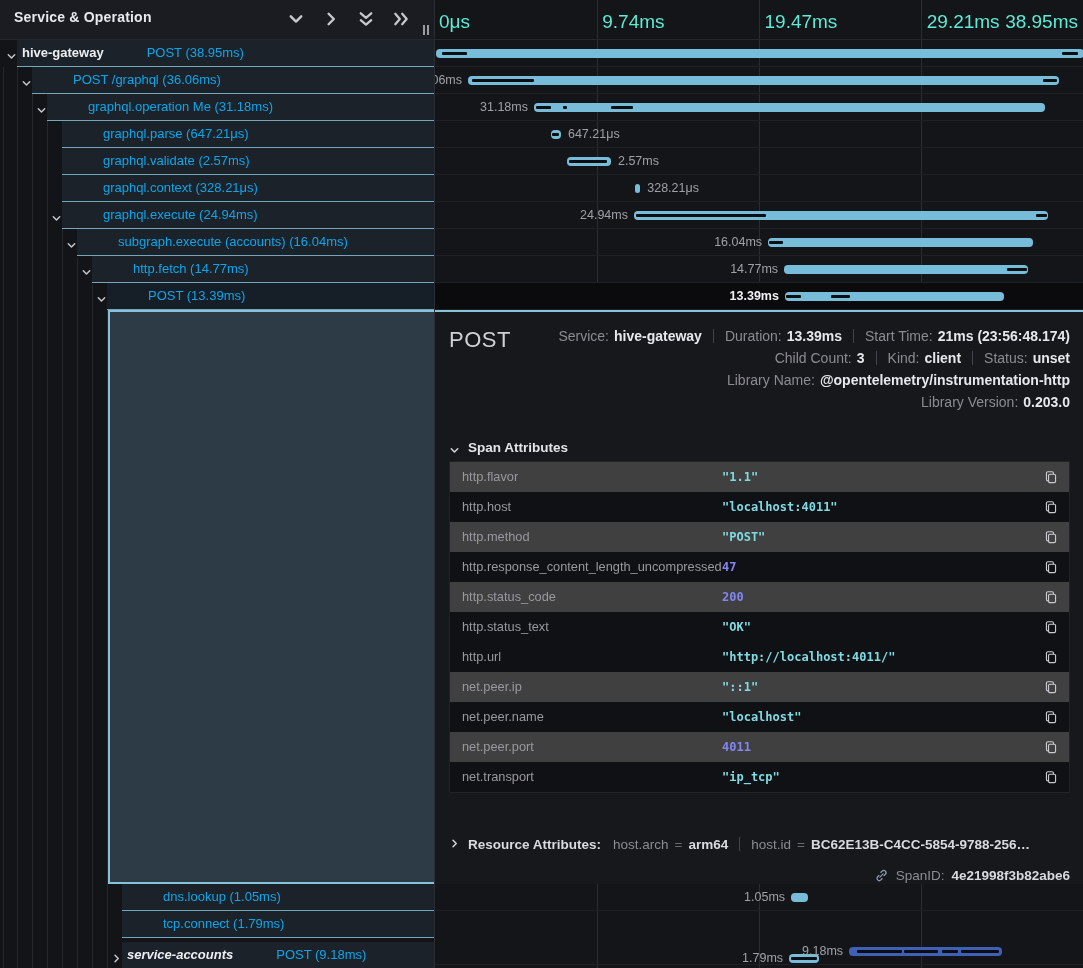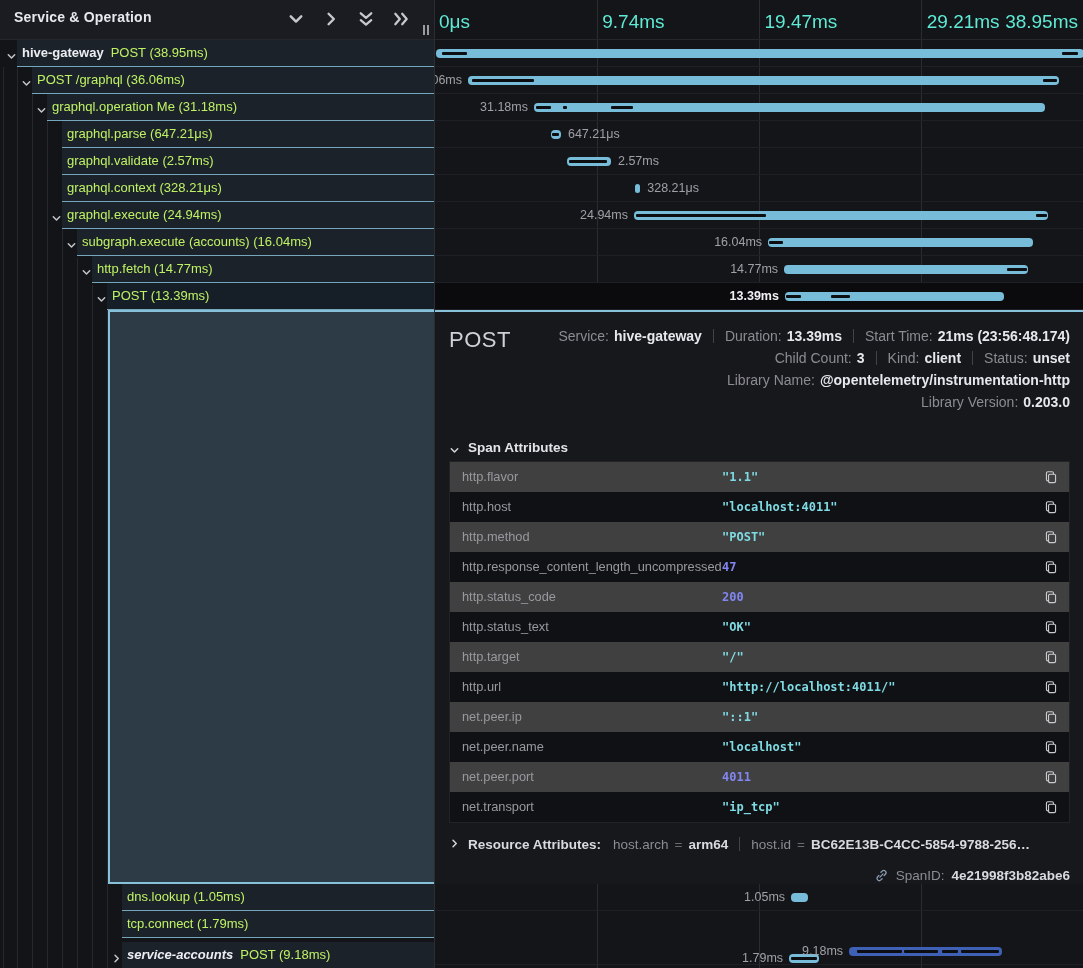--- a/index.html
+++ b/index.html
@@ -18,21 +18,21 @@
 
   .guide-line { position:absolute; width:1px; background:#27282d; z-index:0; }
 
   .trow { position:absolute; left:0; width:434px; height:27px; z-index:1; cursor:pointer; }
   .trow-bg { position:absolute; top:0; bottom:0; right:0; background:#1c222a; border-bottom:1px solid rgba(133,190,214,.85); }
   .trow.sel .trow-bg { background:#161e28; }
   .trow-toggle { position:absolute; top:8px; width:11px; height:11px; color:#c6c7cd; z-index:2; }
   .trow-label { position:absolute; top:0; right:4px; height:26px; line-height:26px; white-space:nowrap; overflow:hidden; z-index:2; font-size:13px; }
   .trow-label .svc { color:#eceef2; font-weight:bold; margin-right:7px; }
   .trow-label .svc.italic { font-style:italic; }
-  .trow-label .opn { color:#bef264; }
+  .trow-label .opn { color:#0ea5e9;margin-left:36px; }
 
   .detail-rect { position:absolute; left:108px; top:310px; width:326px; height:574px; background:#2c3b46;
                  border-left:2px solid #87c2da; border-top:2px solid #87c2da; border-bottom:2px solid #87c2da; z-index:2; }
 
   
   .right-panel { position:absolute; left:434px; top:0; width:649px; height:968px; background:#141519; border-left:1px solid #2c2d32; }
   .gridline { position:absolute; top:0; bottom:0; width:1px; background:#2b2c31; z-index:0; }
   .tl-header { position:absolute; left:0; top:0; width:649px; height:40px; border-bottom:1px solid #26272b; z-index:1; }
   .tick { position:absolute; top:11px; font-size:19px; color:#5eead4; z-index:2; }
 
@@ -371,28 +371,20 @@
               </svg></span>
           </div>
           <div class="attr-row even">
             <span class="attr-key">http.status_text</span>
             <span class="attr-val str">"OK"</span>
             <span class="copy-btn"><svg viewBox="0 0 16 16" width="100%" height="100%" fill="none" stroke="currentColor" stroke-width="1.3" stroke-linejoin="round">
                 <rect x="5.2" y="4.8" width="8" height="9.7" rx="1.6"></rect>
                 <path d="M10.8 4.8V3.6c0-.9-.7-1.6-1.6-1.6H4.4c-.9 0-1.6.7-1.6 1.6v7.2c0 .9.7 1.6 1.6 1.6h.8"></path>
               </svg></span>
           </div>
-          <div class="attr-row odd">
-            <span class="attr-key">http.target</span>
-            <span class="attr-val str">"/"</span>
-            <span class="copy-btn"><svg viewBox="0 0 16 16" width="100%" height="100%" fill="none" stroke="currentColor" stroke-width="1.3" stroke-linejoin="round">
-                <rect x="5.2" y="4.8" width="8" height="9.7" rx="1.6"></rect>
-                <path d="M10.8 4.8V3.6c0-.9-.7-1.6-1.6-1.6H4.4c-.9 0-1.6.7-1.6 1.6v7.2c0 .9.7 1.6 1.6 1.6h.8"></path>
-              </svg></span>
-          </div>
           <div class="attr-row even">
             <span class="attr-key">http.url</span>
             <span class="attr-val str">"http://localhost:4011/"</span>
             <span class="copy-btn"><svg viewBox="0 0 16 16" width="100%" height="100%" fill="none" stroke="currentColor" stroke-width="1.3" stroke-linejoin="round">
                 <rect x="5.2" y="4.8" width="8" height="9.7" rx="1.6"></rect>
                 <path d="M10.8 4.8V3.6c0-.9-.7-1.6-1.6-1.6H4.4c-.9 0-1.6.7-1.6 1.6v7.2c0 .9.7 1.6 1.6 1.6h.8"></path>
               </svg></span>
           </div>
           <div class="attr-row odd">
             <span class="attr-key">net.peer.ip</span>

